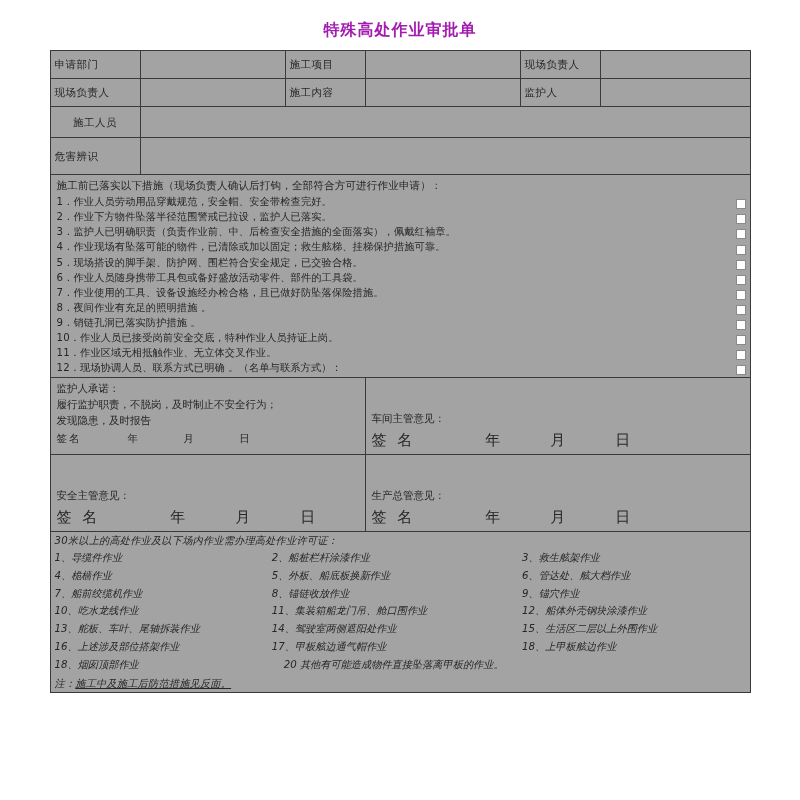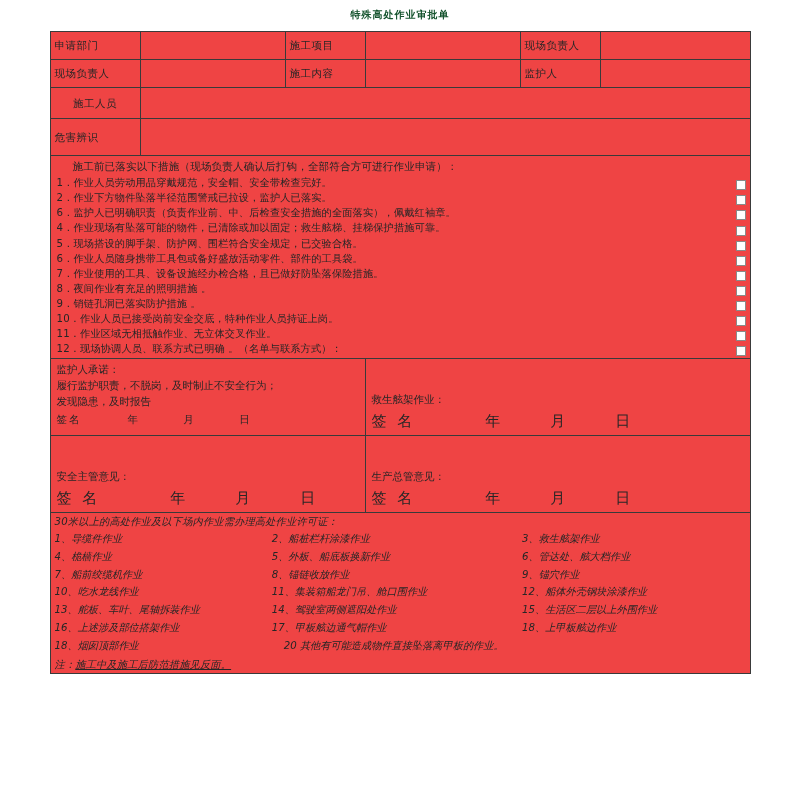--- a/index.html
+++ b/index.html
@@ -16,33 +16,34 @@
   }
   .page {
     width: 800px;
     height: 800px;
     position: relative;
     box-sizing: border-box;
     padding: 0;
   }
   .doc-title {
     text-align: center;
-    font-size: 10px;
+    font-size: 16px;
     font-weight: bold;
     letter-spacing: 1px;
     padding-top: 8px;
     padding-bottom: 9px;
-    color: #14532d;
+    color: #a21caf;
+    margin-top: 12px;
   }
   table.form {
     width: 700px;
     margin: 0 auto;
     border-collapse: collapse;
     table-layout: fixed;
-    background: #ef4444;
+    background: #a3a3a3;
   }
   table.form td {
     border: 1px solid #3a3a3a;
     font-size: 10.5px;
     padding: 2px 4px;
     vertical-align: middle;
     color: #262626;
     line-height: 1.35;
   }
   .lbl {
@@ -64,21 +65,20 @@
     width: 100%;
     padding: 0 6px;
     box-sizing: border-box;
   }
   .time-inner span { display: inline-block; }
 
   .measures-head {
     font-size: 10.5px;
     padding: 3px 6px 2px 6px;
     letter-spacing: 0.2px;
-    margin-left: 16px;
   }
   .measure-list {
     list-style: none;
     margin: 0;
     padding: 0 4px 2px 6px;
   }
   .measure-item {
     display: flex;
     align-items: flex-end;
     font-size: 10.2px;
@@ -218,21 +218,21 @@
           <ul class="measure-list">
             <li class="measure-item">
               <span class="measure-text">1．作业人员劳动用品穿戴规范，安全帽、安全带检查完好。</span>
               <span class="chk"></span>
             </li>
             <li class="measure-item">
               <span class="measure-text">2．作业下方物件坠落半径范围警戒已拉设，监护人已落实。</span>
               <span class="chk"></span>
             </li>
             <li class="measure-item">
-              <span class="measure-text">6．监护人已明确职责（负责作业前、中、后检查安全措施的全面落实），佩戴红袖章。</span>
+              <span class="measure-text">3．监护人已明确职责（负责作业前、中、后检查安全措施的全面落实），佩戴红袖章。</span>
               <span class="chk"></span>
             </li>
             <li class="measure-item">
               <span class="measure-text">4．作业现场有坠落可能的物件，已清除或加以固定；救生舷梯、挂梯保护措施可靠。</span>
               <span class="chk"></span>
             </li>
             <li class="measure-item">
               <span class="measure-text">5．现场搭设的脚手架、防护网、围栏符合安全规定，已交验合格。</span>
               <span class="chk"></span>
             </li>
@@ -278,21 +278,21 @@
               <span class="sig-name">签名</span>
               <span class="sig-ymd">
                 <span class="sig-y">年</span>
                 <span class="sig-m">月</span>
                 <span>日</span>
               </span>
             </div>
           </div>
         </td>
         <td colspan="3" class="opinion-cell">
-          <div class="opinion-title">救生舷架作业：</div>
+          <div class="opinion-title">车间主管意见：</div>
           <div class="opinion-sig">
             <span class="nm">签 名</span>
             <span class="yy">年</span>
             <span class="mm">月</span>
             <span>日</span>
           </div>
         </td>
       </tr>
 
       <tr>

